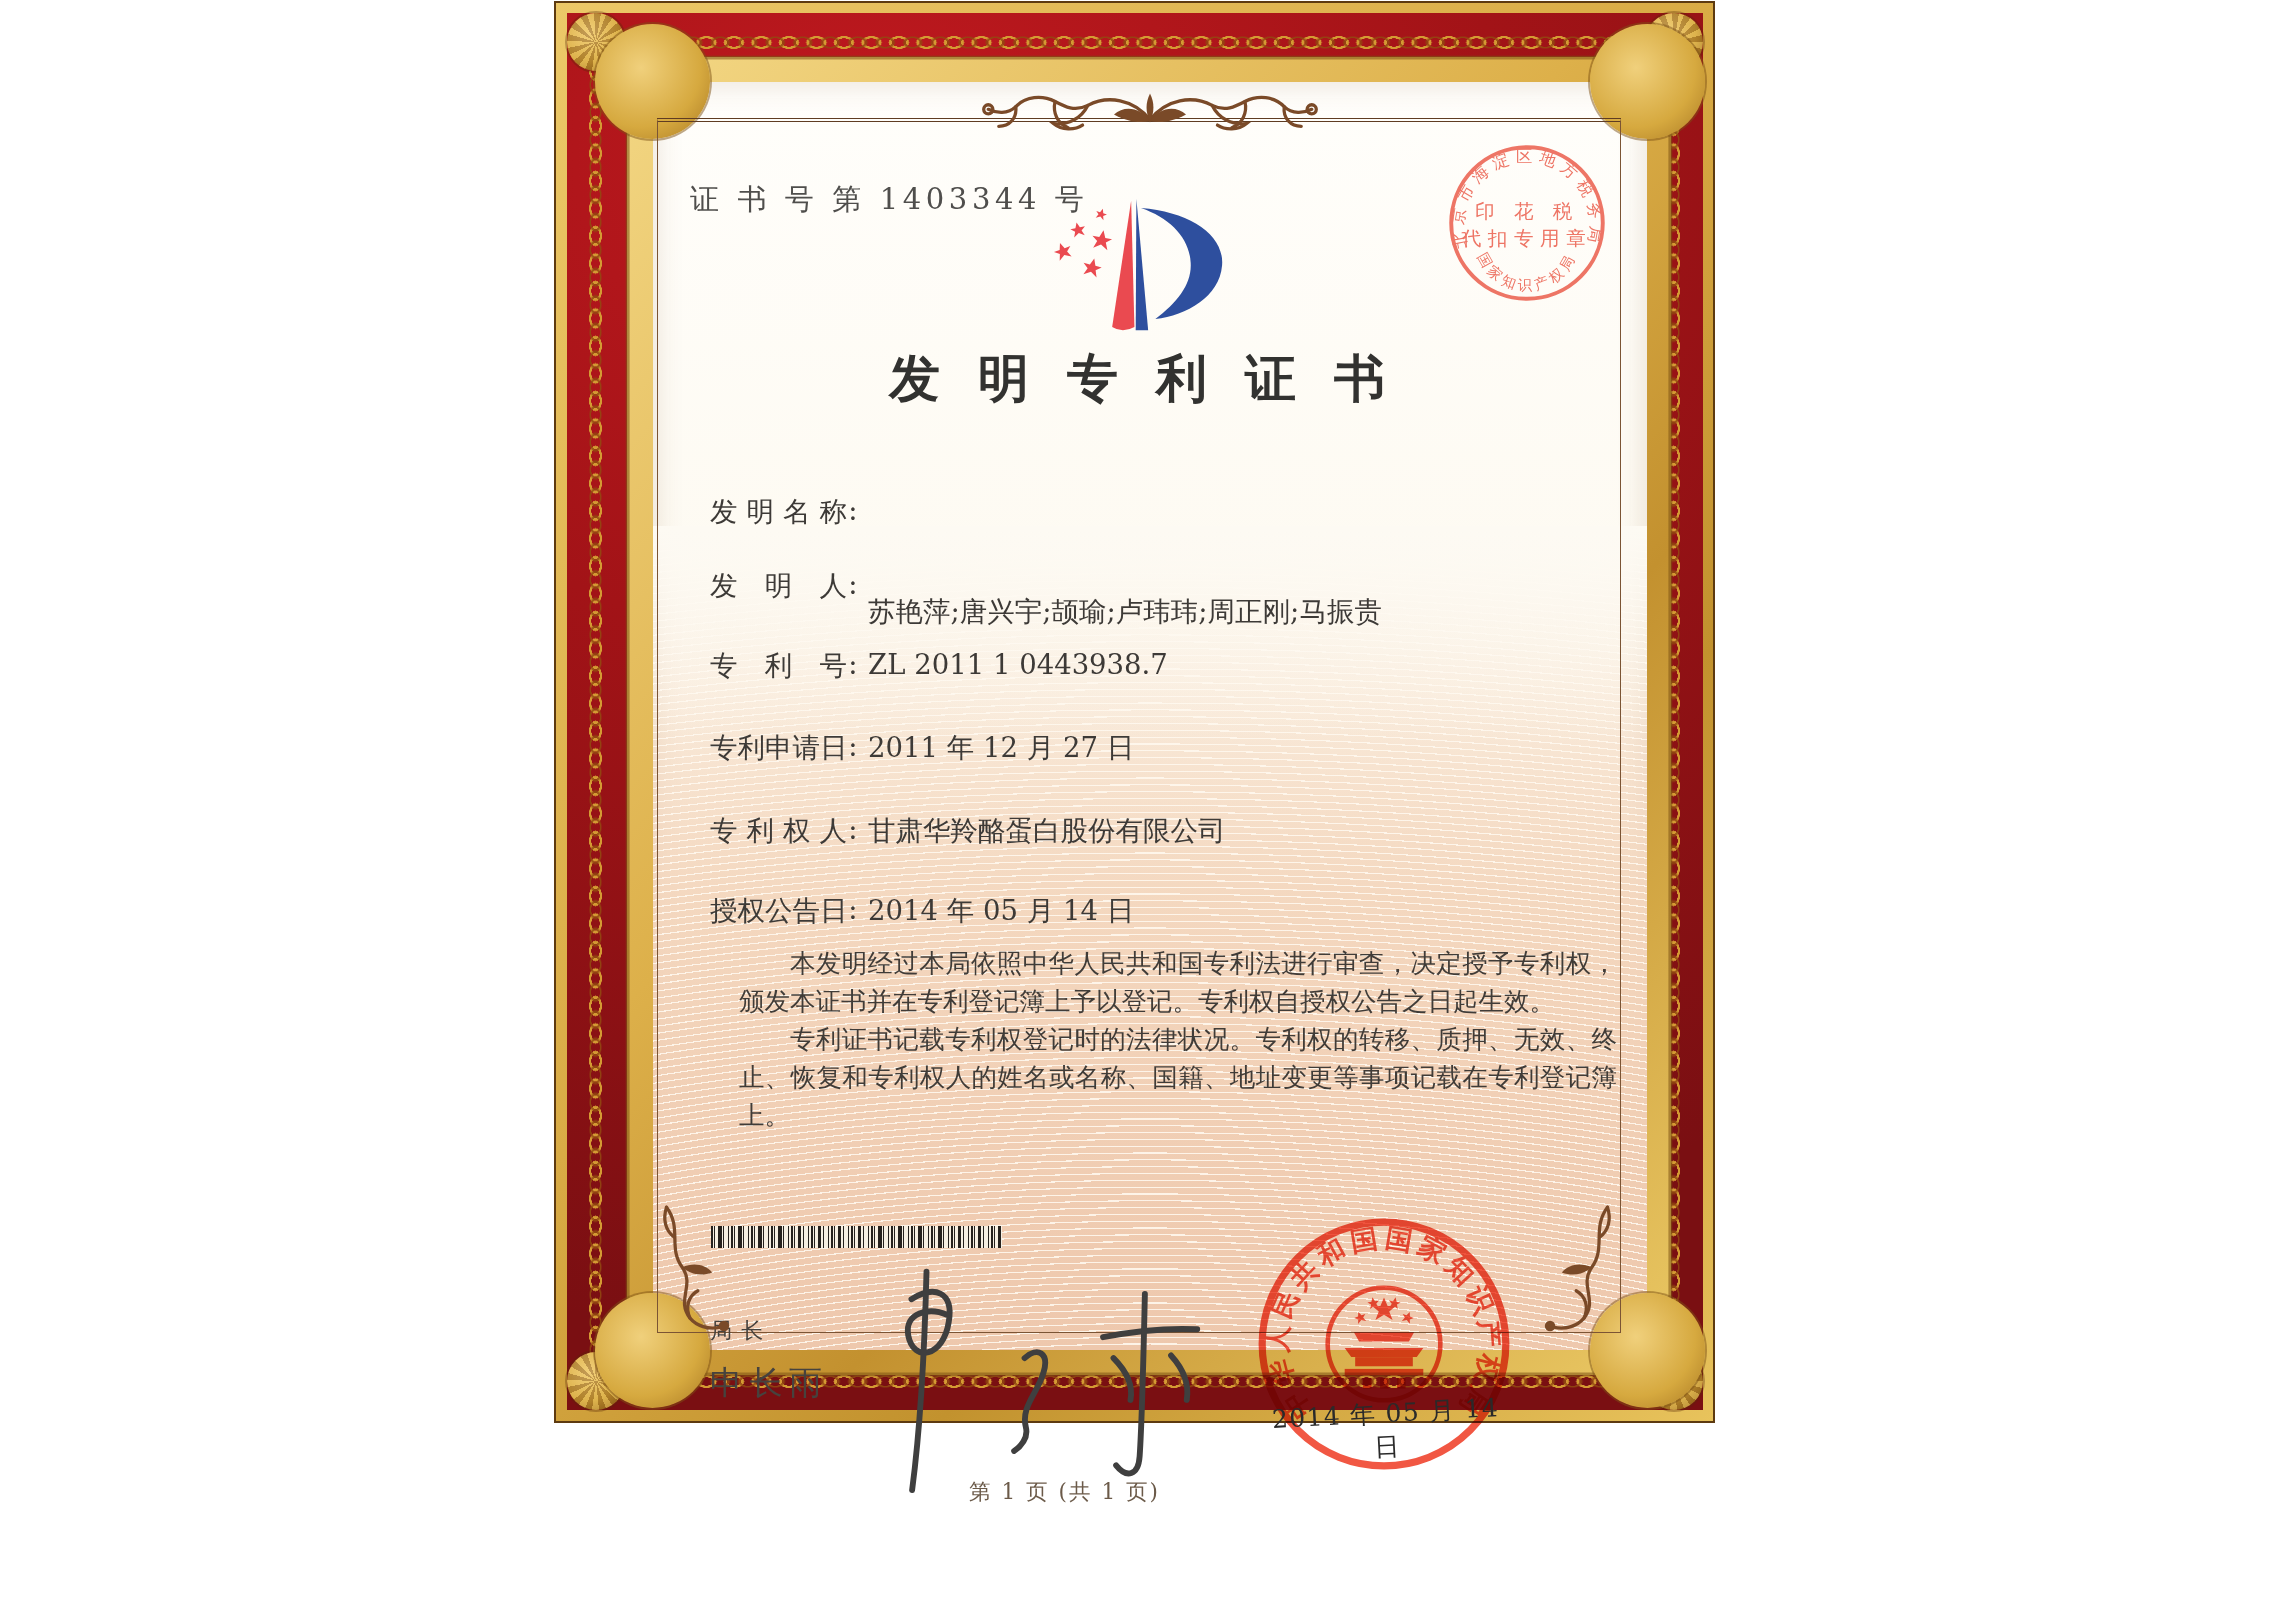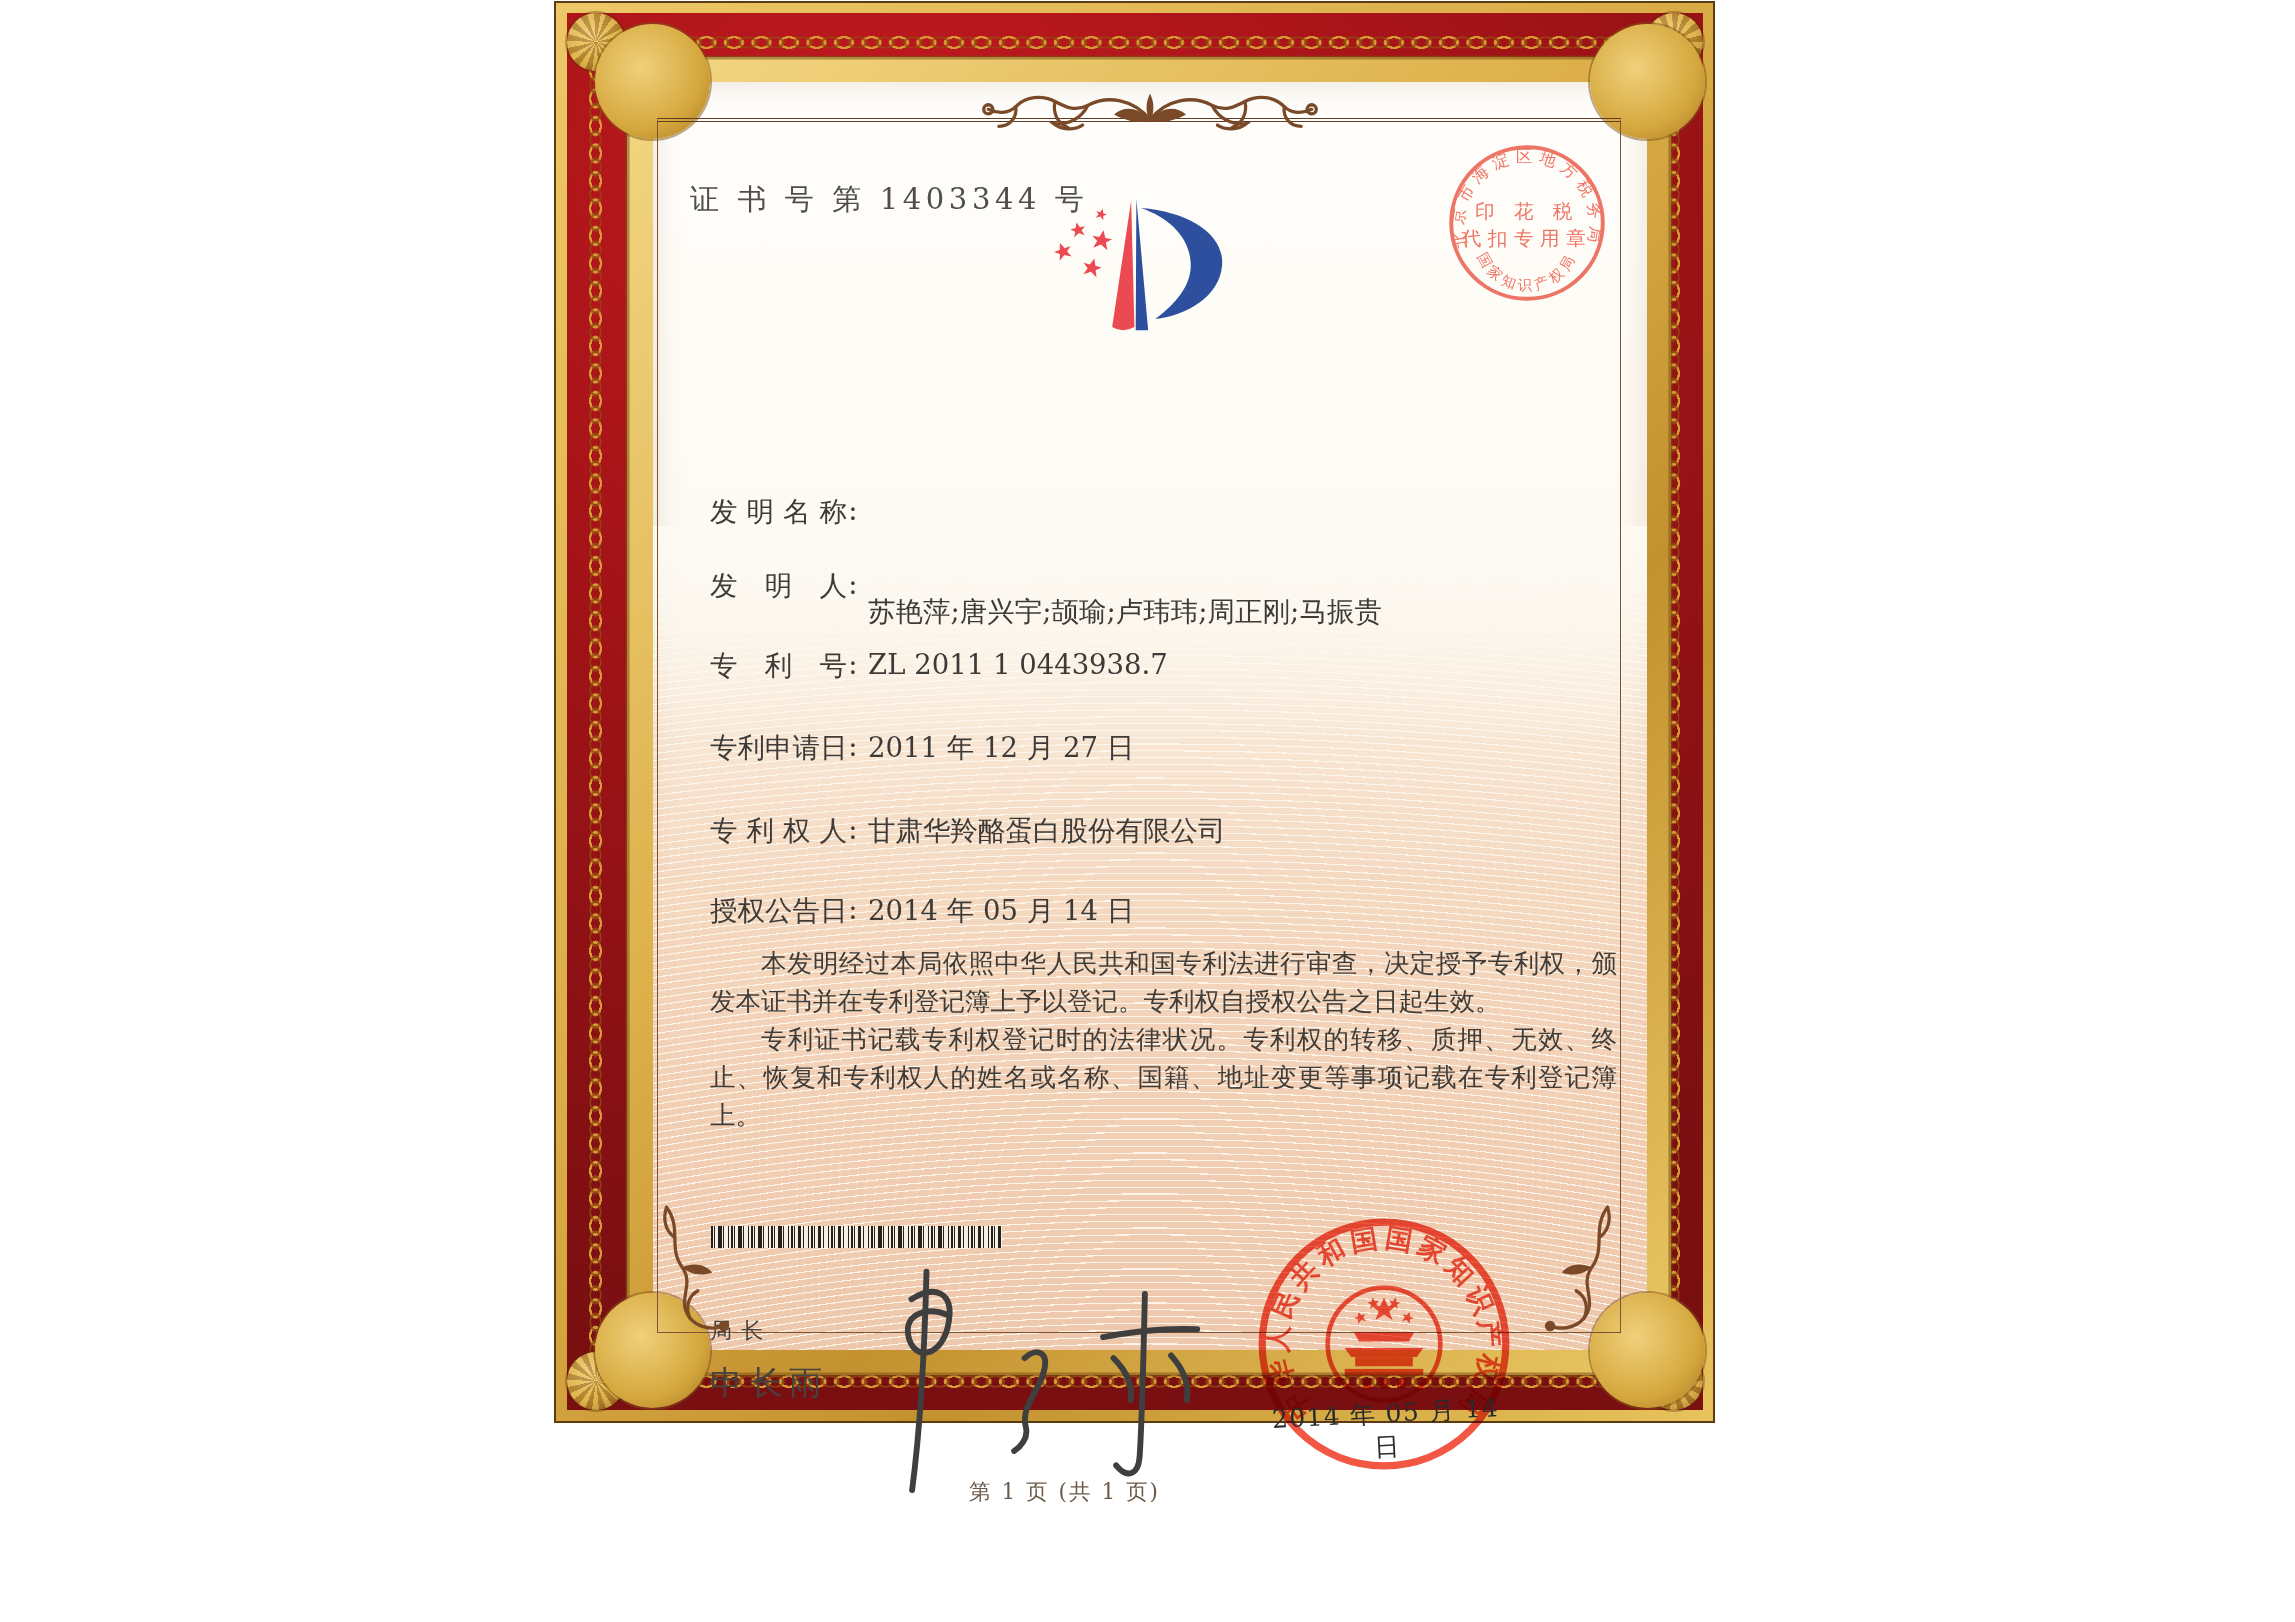--- a/index.html
+++ b/index.html
@@ -70,21 +70,21 @@
     font-size:51px; font-weight:600; letter-spacing:38px; text-indent:38px; color:#323230;}
   .row{position:absolute; left:57px; display:flex; align-items:flex-start; font-size:27.5px; color:var(--ink);}
   .row .lbl{display:flex; justify-content:space-between; width:137px; flex:0 0 137px;}
   .row .colon{margin-left:1.3px;}
   .row .val{margin-left:10.5px; white-space:nowrap;}
   .row .val.two-line{white-space:normal; line-height:29.4px;}
   .r-name{top:412px;} .r-inventors{top:486px;} .r-patno{top:566px;}
   .r-appdate{top:648px;} .r-patentee{top:731px;} .r-pubdate{top:811px;}
   .body-text{position:absolute; left:57px; top:862px; width:907px;
     font-size:25.5px; line-height:38px; text-align:justify; color:#403c38;}
-  .body-text p{text-indent:2em;}
+  .body-text p{text-indent:2em;margin-left:29px;}
   .barcode{position:absolute; left:58px; top:1144px; width:291px; height:22px;
     background:repeating-linear-gradient(90deg,
       #26221e 0 2px, #f6efe2 2px 3.3px, #26221e 3.3px 3.9px, #f6efe2 3.9px 7.2px,
       #26221e 7.2px 10.5px, #f6efe2 10.5px 11.8px, #26221e 11.8px 13px, #f6efe2 13px 17px,
       #26221e 17px 18.3px, #f6efe2 18.3px 20px);}
   .officer-title{position:absolute; left:57px; top:1234px; font-size:22px; letter-spacing:9.2px; color:#46423e;}
   .officer-name{position:absolute; left:57px; top:1279px; font-size:33px; letter-spacing:6.5px; color:#46423e;}
   .signature{position:absolute; left:196px; top:1178px;}
   .seal{position:absolute; left:600px; top:1131px; mix-blend-mode:multiply;}
   .seal-date{position:absolute; left:609px; top:1315px; width:249px; text-align:center;
@@ -153,20 +153,21 @@
       <path d="M136,24 C212,30 264,66 260,112 C256,160 206,188 158,194 C192,168 214,140 212,108 C210,70 182,40 136,24 Z" fill="#2e4f9e"></path>
       <g fill="#ea4a50">
         <use href="#star" transform="translate(75,34) scale(0.9) rotate(18)"></use>
         <use href="#star" transform="translate(40,58) scale(1.2) rotate(-12)"></use>
         <use href="#star" transform="translate(76,74) scale(1.6) rotate(10)"></use>
         <use href="#star" transform="translate(17,91) scale(1.4) rotate(-20)"></use>
         <use href="#star" transform="translate(61,116) scale(1.5) rotate(14)"></use>
       </g>
     </svg>
 
+    <div class="title">发明专利证书</div>
 
     <div class="row r-name">
       <span class="lbl">
           <span>发</span>
           <span>明</span>
           <span>名</span>
           <span>称</span>
         </span>
         <span class="colon">:</span>
     </div>

